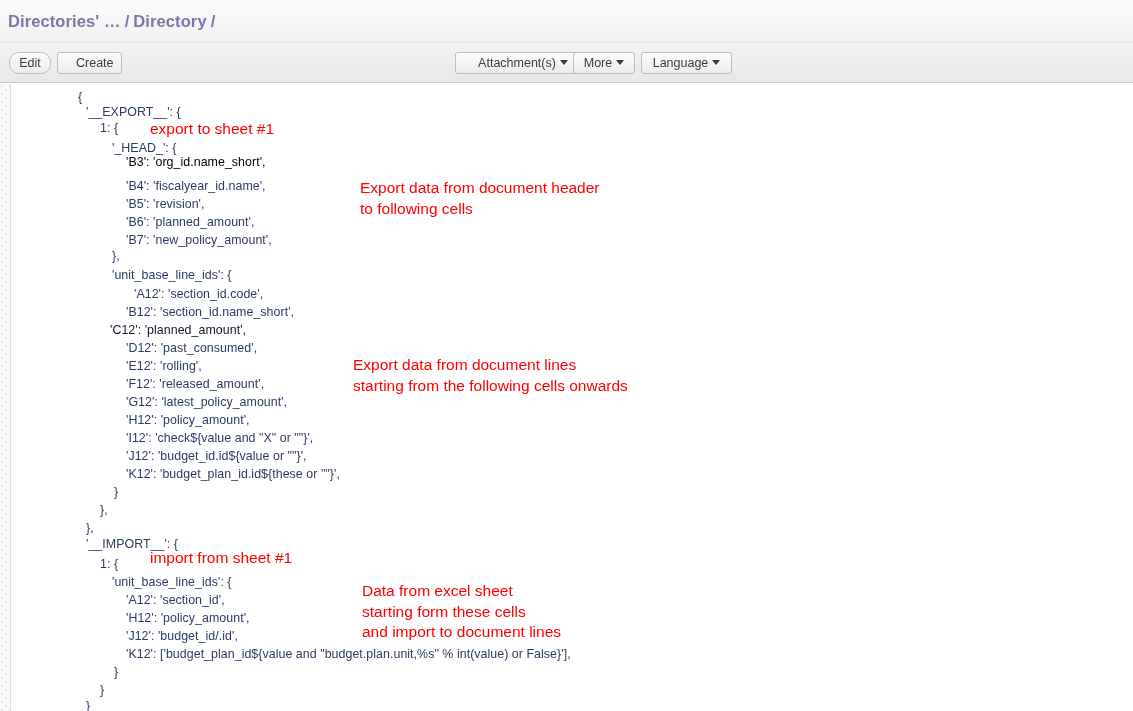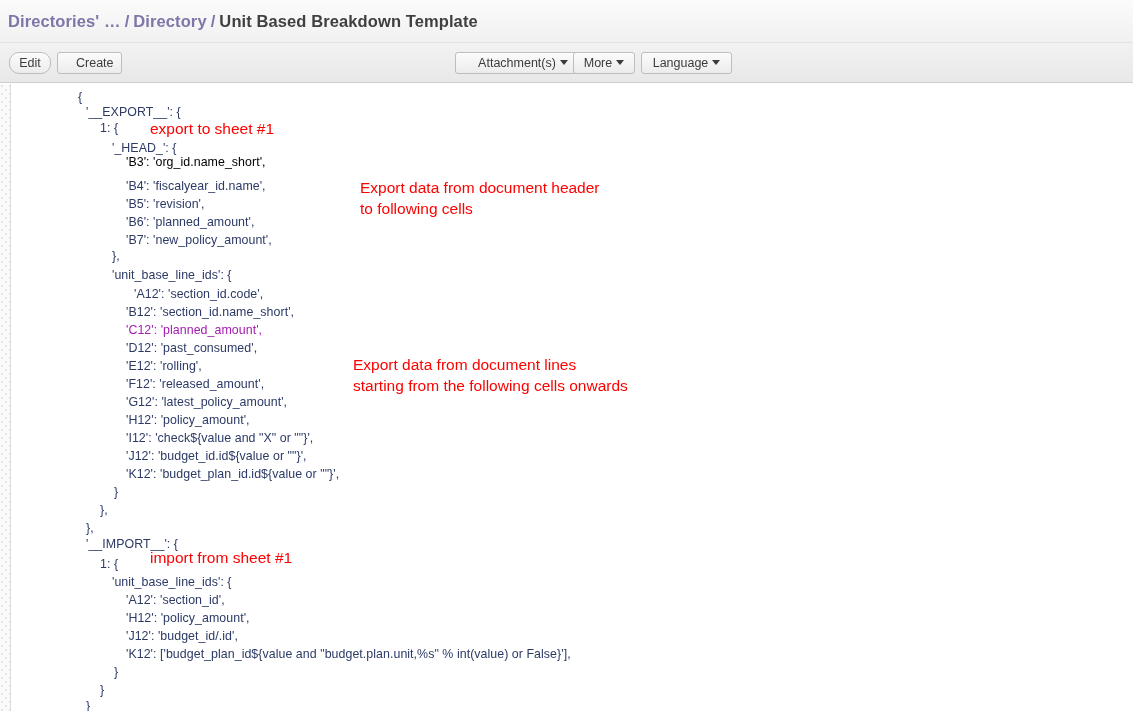--- a/index.html
+++ b/index.html
@@ -124,21 +124,20 @@
 </head>
 <body>
 
 <div id="app">
 
   <div class="breadcrumb-bar">
     <span class="crumb crumb-link">Directories' …</span>
     <span class="crumb crumb-sep">/</span>
     <span class="crumb crumb-link">Directory</span>
     <span class="crumb crumb-sep">/</span>
-    <span class="crumb crumb-current">Unit Based Breakdown Template</span>
   </div>
 
   <div class="toolbar">
     <div class="btn" id="btn-edit">
       <span>Edit</span>
     </div>
     <div class="btn" id="btn-create">
       <span>Create</span>
     </div>
     <div class="btn" id="btn-attach">
@@ -162,44 +161,47 @@
         <div class="code-line" style="left: 100px; top: 57px; color: rgb(44, 58, 102);">'_HEAD_': {</div>
         <div class="code-line" style="left: 114px; top: 71px; color: #000000;">'B3': 'org_id.name_short',</div>
         <div class="code-line" style="left: 114px; top: 95px; color: rgb(44, 58, 102);">'B4': 'fiscalyear_id.name',</div>
         <div class="code-line" style="left: 114px; top: 113px; color: rgb(44, 58, 102);">'B5': 'revision',</div>
         <div class="code-line" style="left: 114px; top: 131px; color: rgb(44, 58, 102);">'B6': 'planned_amount',</div>
         <div class="code-line" style="left: 114px; top: 149px; color: rgb(44, 58, 102);">'B7': 'new_policy_amount',</div>
         <div class="code-line" style="left: 100px; top: 165px; color: rgb(44, 58, 102);">},</div>
         <div class="code-line" style="left: 100px; top: 184px; color: rgb(44, 58, 102);">'unit_base_line_ids': {</div>
         <div class="code-line" style="left: 122px; top: 203px; color: rgb(44, 58, 102);">'A12': 'section_id.code',</div>
         <div class="code-line" style="left: 114px; top: 221px; color: rgb(44, 58, 102);">'B12': 'section_id.name_short',</div>
-        <div class="code-line" style="left: 114px; top: 239px; color: #a21caf;">'C12': 'planned_amount',</div>
+        <div class="code-line" style="left: 98px; top: 239px; color: #0f172a;">'C12': 'planned_amount',</div>
         <div class="code-line" style="left: 114px; top: 257px; color: rgb(44, 58, 102);">'D12': 'past_consumed',</div>
         <div class="code-line" style="left: 114px; top: 275px; color: rgb(44, 58, 102);">'E12': 'rolling',</div>
         <div class="code-line" style="left: 114px; top: 293px; color: rgb(44, 58, 102);">'F12': 'released_amount',</div>
         <div class="code-line" style="left: 114px; top: 311px; color: rgb(44, 58, 102);">'G12': 'latest_policy_amount',</div>
         <div class="code-line" style="left: 114px; top: 329px; color: rgb(44, 58, 102);">'H12': 'policy_amount',</div>
         <div class="code-line" style="left: 114px; top: 347px; color: rgb(44, 58, 102);">'I12': 'check${value and "X" or ""}',</div>
         <div class="code-line" style="left: 114px; top: 365px; color: rgb(44, 58, 102);">'J12': 'budget_id.id${value or ""}',</div>
-        <div class="code-line" style="left: 114px; top: 383px; color: rgb(44, 58, 102);">'K12': 'budget_plan_id.id${value or ""}',</div>
+        <div class="code-line" style="left: 114px; top: 383px; color: rgb(44, 58, 102);">'K12': 'budget_plan_id.id${these or ""}',</div>
         <div class="code-line" style="left: 102px; top: 401px; color: rgb(44, 58, 102);">}</div>
         <div class="code-line" style="left: 88px; top: 419px; color: rgb(44, 58, 102);">},</div>
         <div class="code-line" style="left: 74px; top: 437px; color: rgb(44, 58, 102);">},</div>
         <div class="code-line" style="left: 74px; top: 453px; color: rgb(44, 58, 102);">'__IMPORT__': {</div>
         <div class="code-line" style="left: 88px; top: 473px; color: rgb(44, 58, 102);">1: {</div>
         <div class="code-line" style="left: 100px; top: 491px; color: rgb(44, 58, 102);">'unit_base_line_ids': {</div>
         <div class="code-line" style="left: 114px; top: 509px; color: rgb(44, 58, 102);">'A12': 'section_id',</div>
         <div class="code-line" style="left: 114px; top: 527px; color: rgb(44, 58, 102);">'H12': 'policy_amount',</div>
         <div class="code-line" style="left: 114px; top: 545px; color: rgb(44, 58, 102);">'J12': 'budget_id/.id',</div>
         <div class="code-line" style="left: 114px; top: 563px; color: rgb(44, 58, 102);">'K12': ['budget_plan_id${value and "budget.plan.unit,%s" % int(value) or False}'],</div>
         <div class="code-line" style="left: 102px; top: 581px; color: rgb(44, 58, 102);">}</div>
         <div class="code-line" style="left: 88px; top: 599px; color: rgb(44, 58, 102);">}</div>
         <div class="code-line" style="left: 74px; top: 615px; color: rgb(44, 58, 102);">}</div>
         <div class="annot" style="left: 138px; top: 35px; color: rgb(254, 0, 0);">export to sheet #1</div>
         <div class="annot" style="left: 348px; top: 94px; color: rgb(254, 0, 0);">Export data from document header
 to following cells</div>
         <div class="annot" style="left: 341px; top: 235px; color: rgb(254, 0, 0); margin-top: 36px;">Export data from document lines
 starting from the following cells onwards</div>
         <div class="annot" style="left: 138px; top: 464px; color: rgb(254, 0, 0);">import from sheet #1</div>
+        <div class="annot" style="left: 350px; top: 497px; color: rgb(254, 0, 0);">Data from excel sheet
+starting form these cells
+and import to document lines</div>
       </div>
   </div>
 
 </div>
 
 </body></html>

